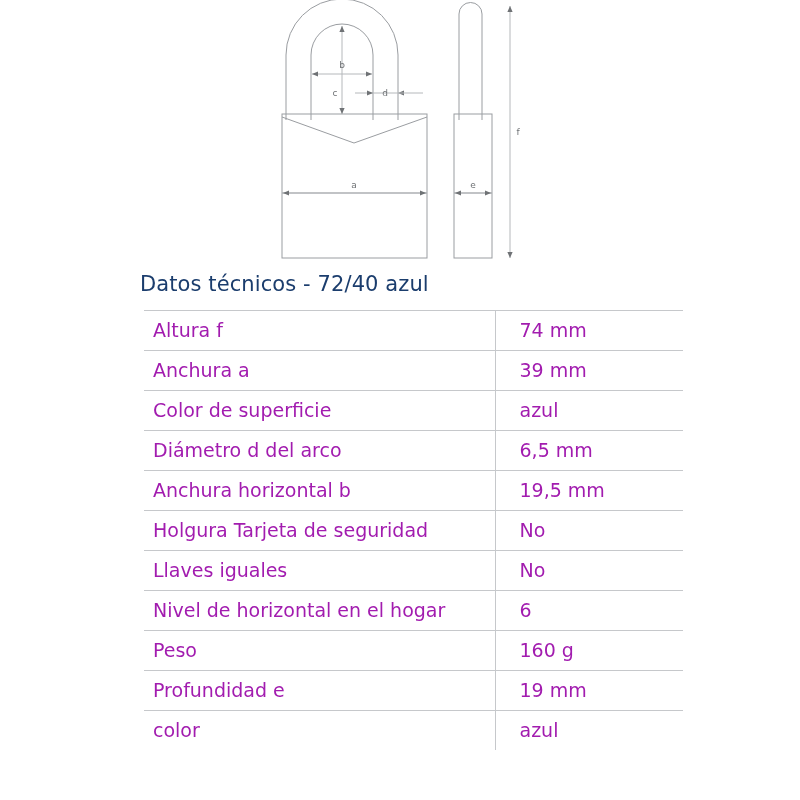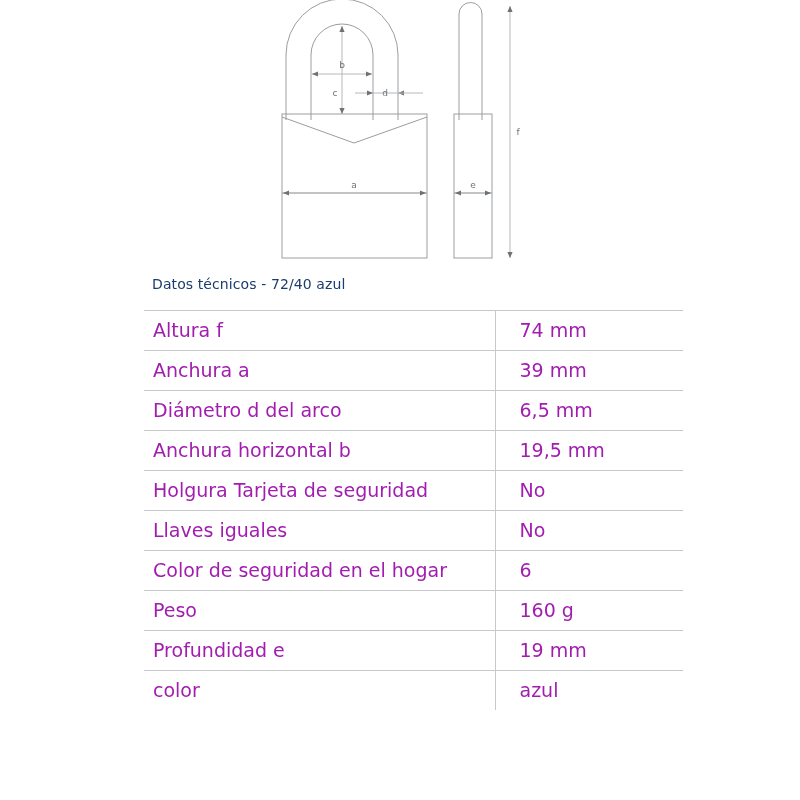--- a/index.html
+++ b/index.html
@@ -31,23 +31,23 @@
   }
   #diagram-svg {
     position: absolute;
     left: 255px;
     top: 0px;
   }
 
   
   #spec-title {
     position: absolute;
-    left: 152px;
+    left: 140px;
     top: 271px;
-    font-size: 14px;
+    font-size: 21px;
     line-height: 26px;
     color: #1b3d6d;
     font-weight: 400;
     letter-spacing: 0.1px;
     white-space: nowrap;
   }
 
   
   #spec-table {
     position: absolute;
@@ -164,37 +164,41 @@
 
     <tr class="spec-row">
           <td class="spec-label">Altura f</td>
           <td class="spec-value">74 mm</td>
         </tr>
         <tr class="spec-row">
           <td class="spec-label">Anchura a</td>
           <td class="spec-value">39 mm</td>
         </tr>
         <tr class="spec-row">
+          <td class="spec-label">Color de superficie</td>
+          <td class="spec-value">azul</td>
+        </tr>
+        <tr class="spec-row">
           <td class="spec-label">Diámetro d del arco</td>
           <td class="spec-value">6,5 mm</td>
         </tr>
         <tr class="spec-row">
           <td class="spec-label">Anchura horizontal b</td>
           <td class="spec-value">19,5 mm</td>
         </tr>
         <tr class="spec-row">
           <td class="spec-label">Holgura Tarjeta de seguridad</td>
           <td class="spec-value">No</td>
         </tr>
         <tr class="spec-row">
           <td class="spec-label">Llaves iguales</td>
           <td class="spec-value">No</td>
         </tr>
         <tr class="spec-row">
-          <td class="spec-label">Color de seguridad en el hogar</td>
+          <td class="spec-label">Nivel de horizontal en el hogar</td>
           <td class="spec-value">6</td>
         </tr>
         <tr class="spec-row">
           <td class="spec-label">Peso</td>
           <td class="spec-value">160 g</td>
         </tr>
         <tr class="spec-row">
           <td class="spec-label">Profundidad e</td>
           <td class="spec-value">19 mm</td>
         </tr>

